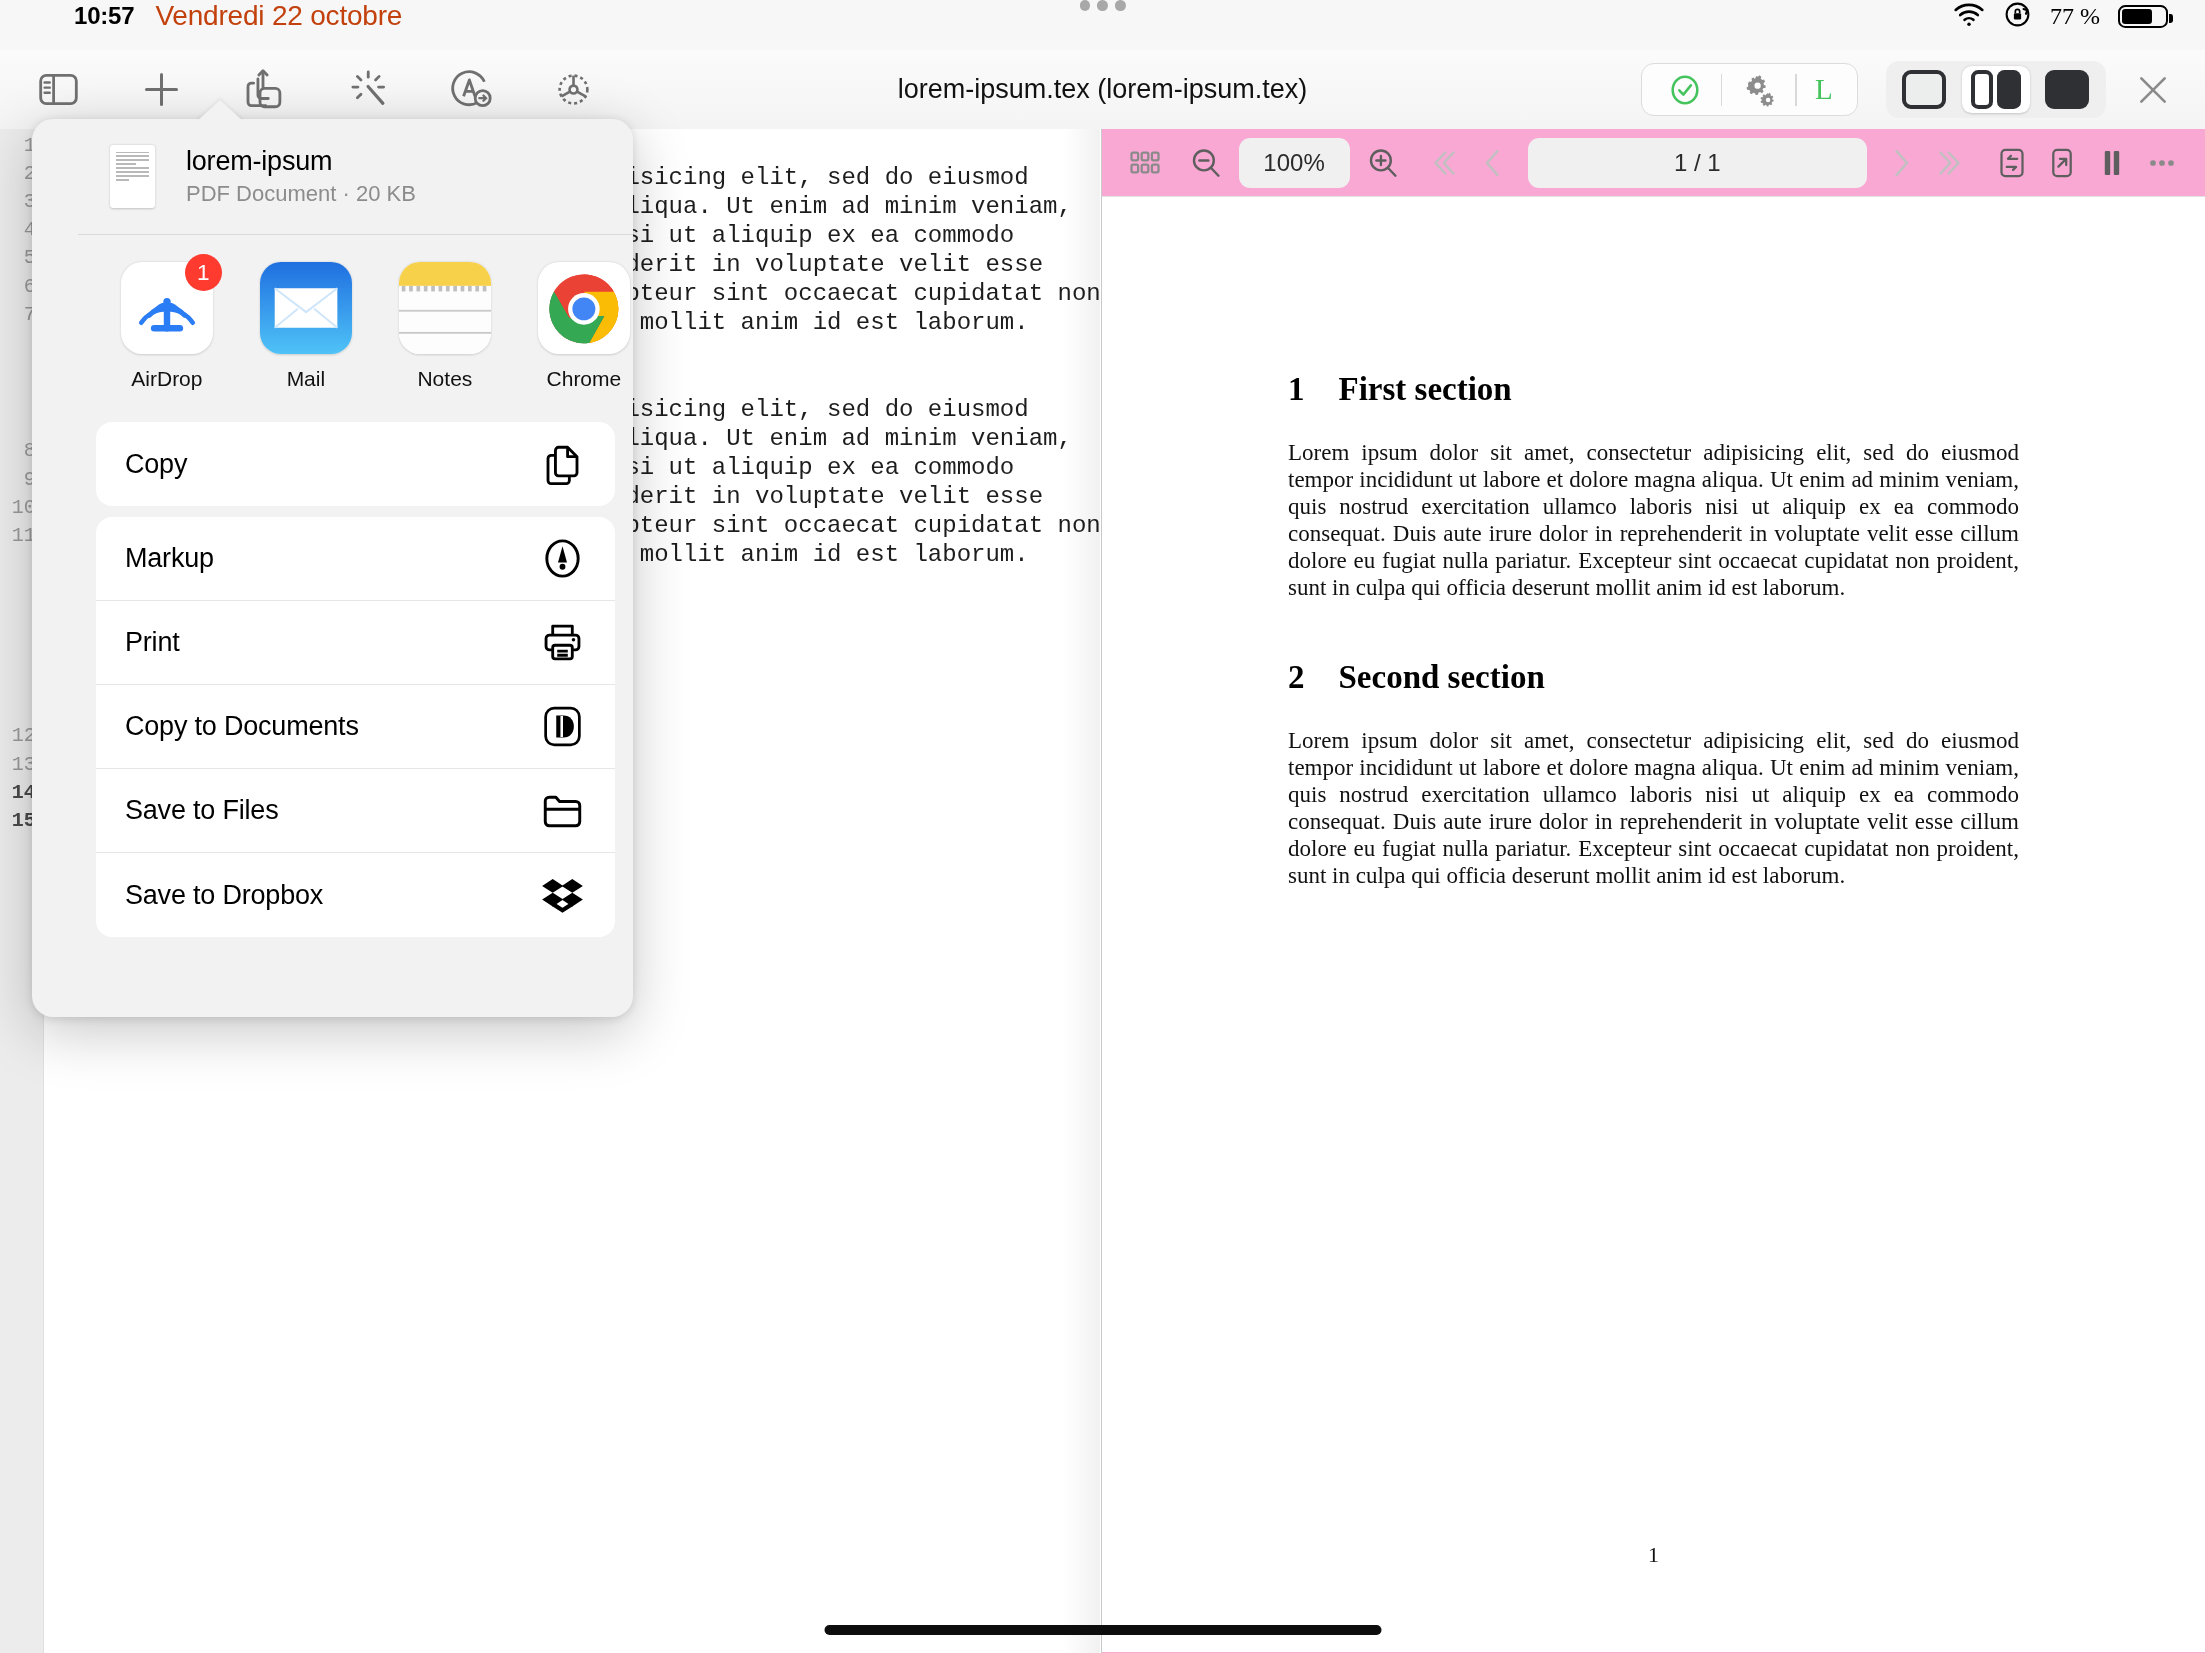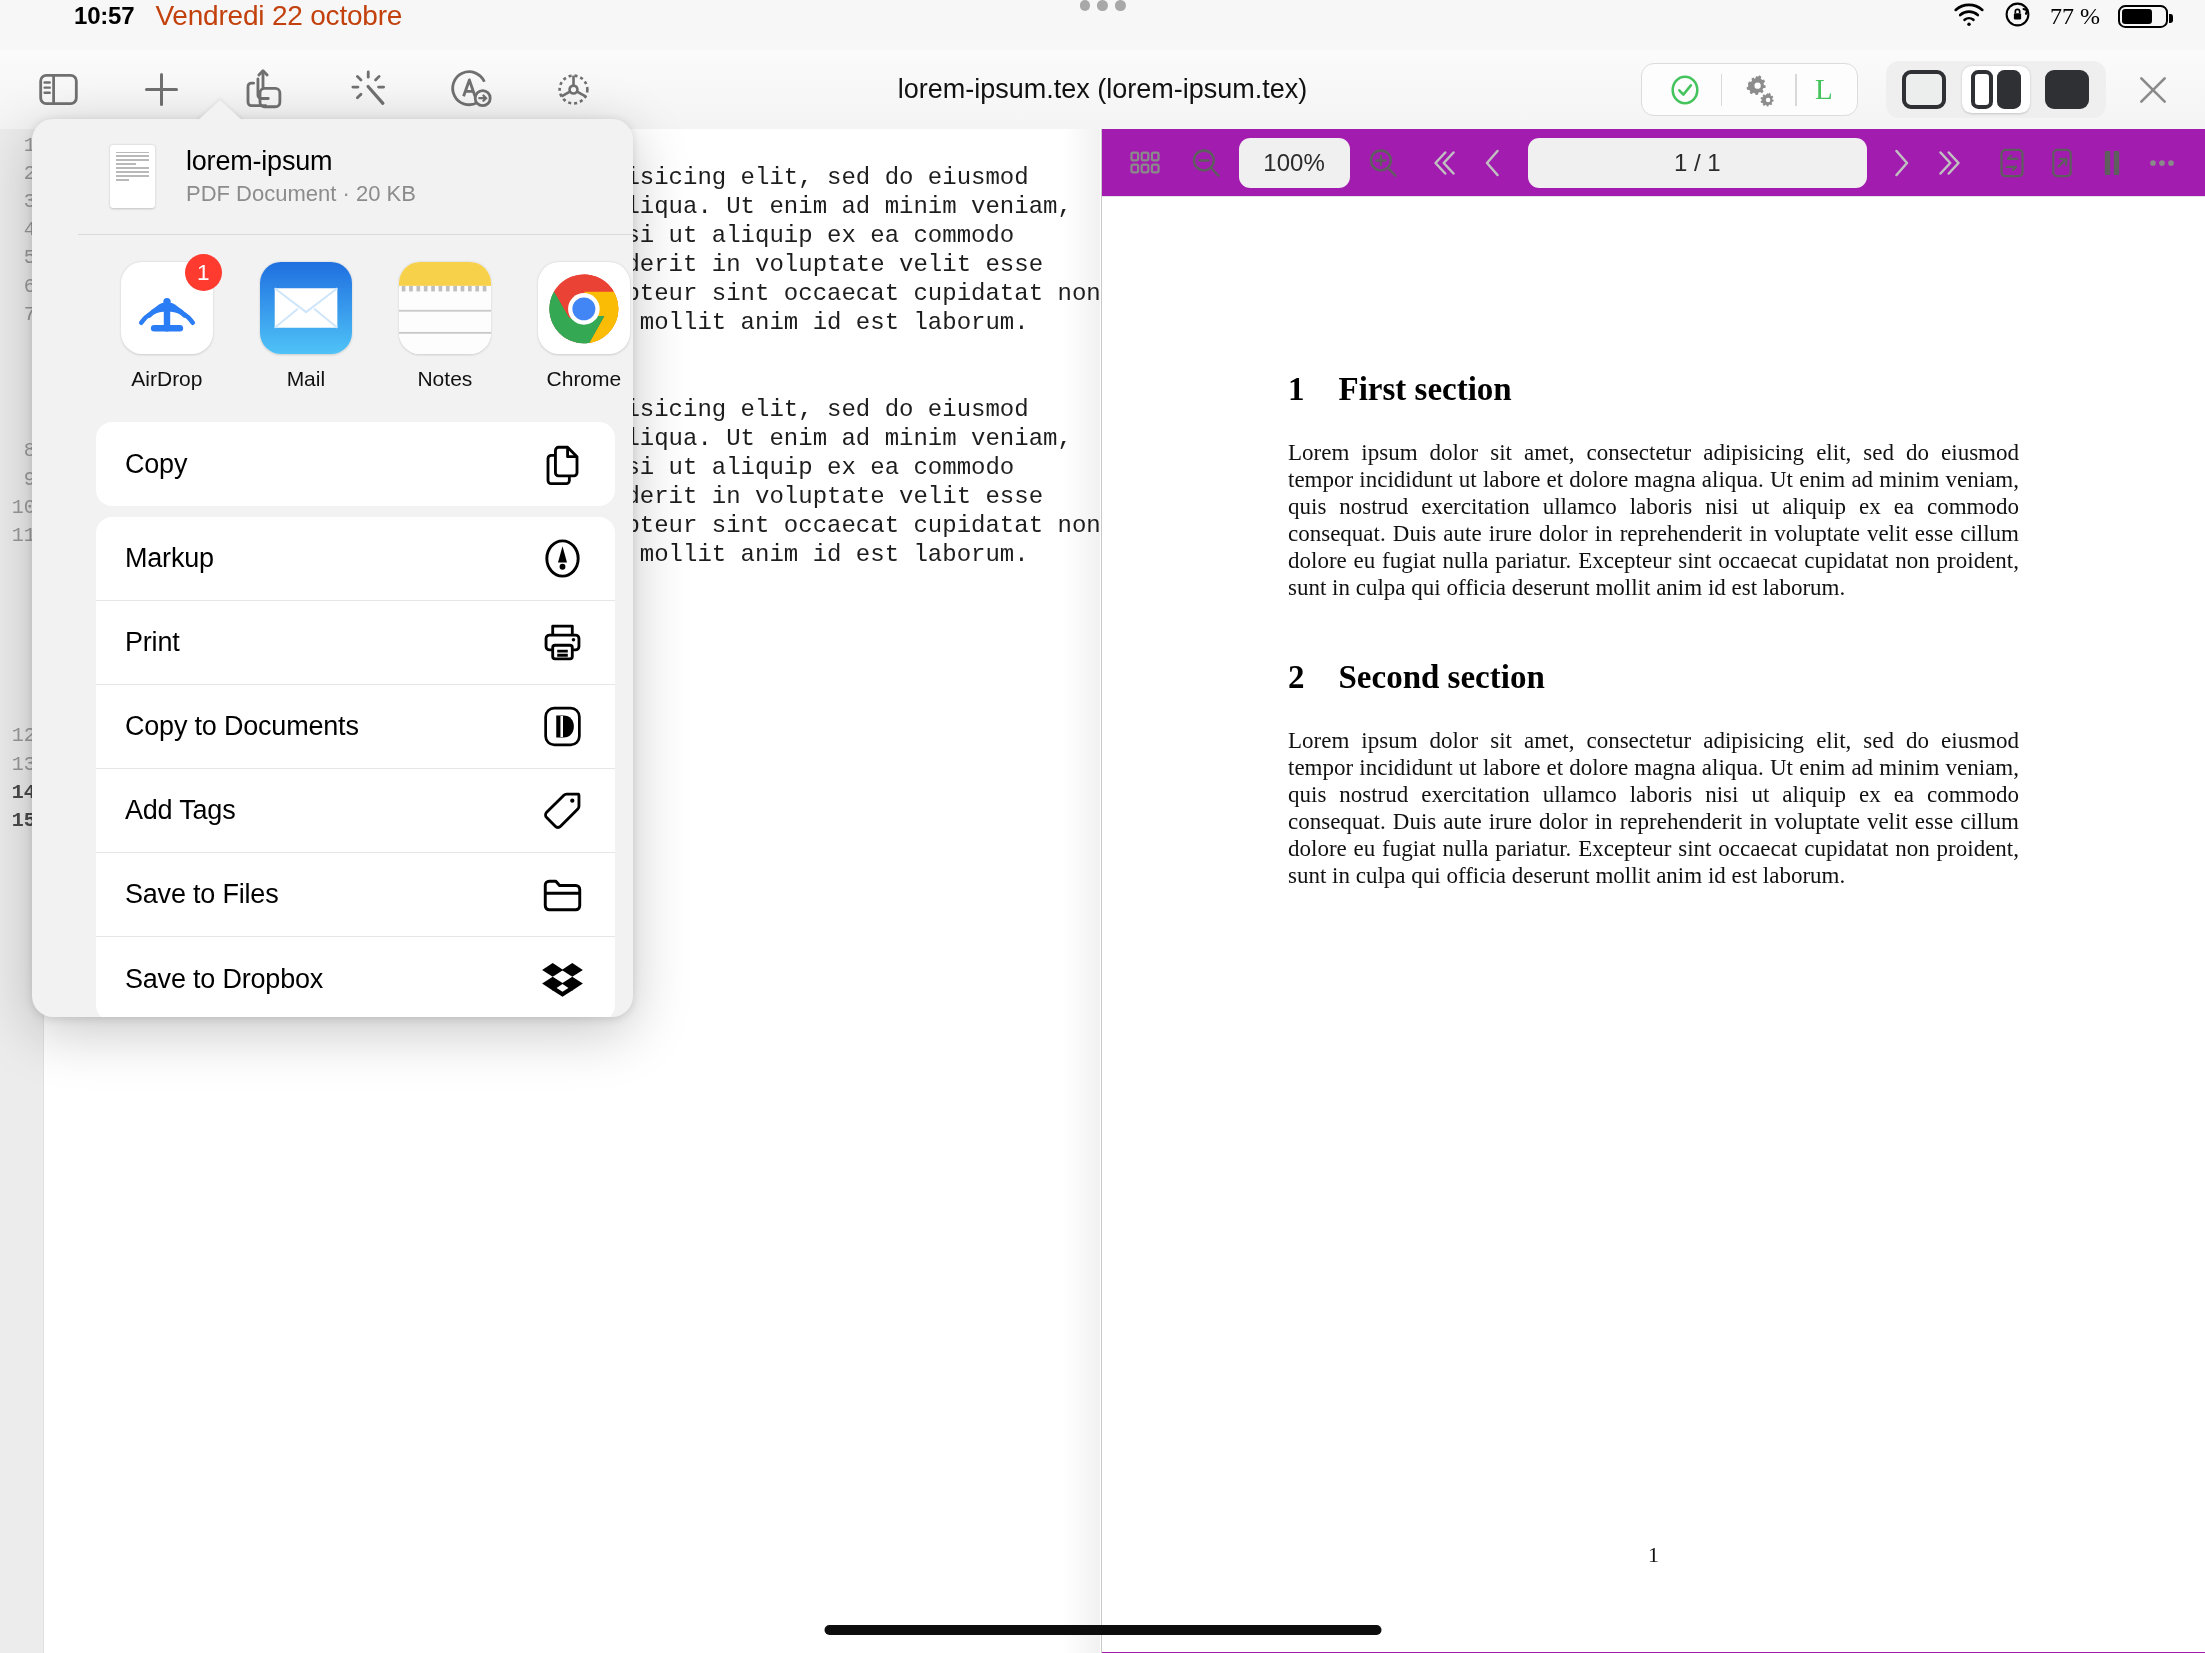--- a/index.html
+++ b/index.html
@@ -77,21 +77,21 @@
     font-family:"Liberation Mono", monospace; font-size:24px; line-height:29px;
     color:#1d1d1d; white-space:pre; padding-top:11.3px; padding-left:18px;
   }
   .editor-shadow {
     position:absolute; top:0; right:0; width:37px; height:100%;
     background:linear-gradient(to right, rgba(0,0,0,0) 0%, rgba(0,0,0,0.055) 100%);
     pointer-events:none;
   }
 
   
-  .pdfpane { position:absolute; top:129px; left:1101px; width:1104px; height:1524px; background:#a21caf;
+  .pdfpane { position:absolute; top:129px; left:1101px; width:1104px; height:1524px; background:#f9a8d4;
              border-left:0.8px solid #c9c9c9; }
   .pdftoolbar {
     height:68px; display:flex; align-items:center; gap:0;
     border-bottom:1.6px solid #e3e3e3; padding:0 18px;
   }
   .pbtn { height:50px; min-width:50px; display:flex; align-items:center; justify-content:center;
           color:#8a8a8a; border-radius:11.3px; }
   .pbtn.dark { color:#4c4c4c; }
   .pbtn svg { width:36px; height:36px; }
   .zoomlevel { background:#f0f0f0; border-radius:11.3px; height:50px; min-width:111px;
@@ -573,29 +573,20 @@
         <span class="lbl">Copy to Documents</span>
         <span class="ri">
           <svg viewBox="0 0 24 24" fill="none">
             <rect x="3.4" y="2.6" width="17.2" height="18.8" rx="4.4" fill="#fff" stroke="#000" stroke-width="1.4"></rect>
             <path d="M8.8 6.4h3.8c3.2 0 5.2 2.4 5.2 5.6s-2 5.6-5.2 5.6H8.8z" fill="#000"></path>
             <path d="M11.6 6.6v10.8" stroke="#fff" stroke-width="1.3"></path>
           </svg>
         </span>
       </div>
 
-      <div class="row">
-        <span class="lbl">Add Tags</span>
-        <span class="ri">
-          <svg viewBox="0 0 24 24" fill="none" stroke="#000" stroke-width="1.45" stroke-linejoin="round">
-            <path d="M20.2 3.6h-6.1a2 2 0 0 0-1.4.6L3.9 12.9a1.9 1.9 0 0 0 0 2.7l4.4 4.5a1.9 1.9 0 0 0 2.7 0l8.8-8.9a2 2 0 0 0 .6-1.4V4.3z"></path>
-            <circle cx="17" cy="7" r="1.1" fill="#000" stroke="none"></circle>
-          </svg>
-        </span>
-      </div>
 
       <div class="row">
         <span class="lbl">Save to Files</span>
         <span class="ri">
           <svg viewBox="0 0 24 24" fill="none" stroke="#000" stroke-width="1.5" stroke-linejoin="round">
             <path d="M3.2 7.2a2 2 0 0 1 2-2h3.4l1.9 2.2h8.3a2 2 0 0 1 2 2v8.4a2 2 0 0 1-2 2H5.2a2 2 0 0 1-2-2z"></path>
             <line x1="3.4" y1="11.4" x2="20.6" y2="11.4"></line>
           </svg>
         </span>
       </div>

